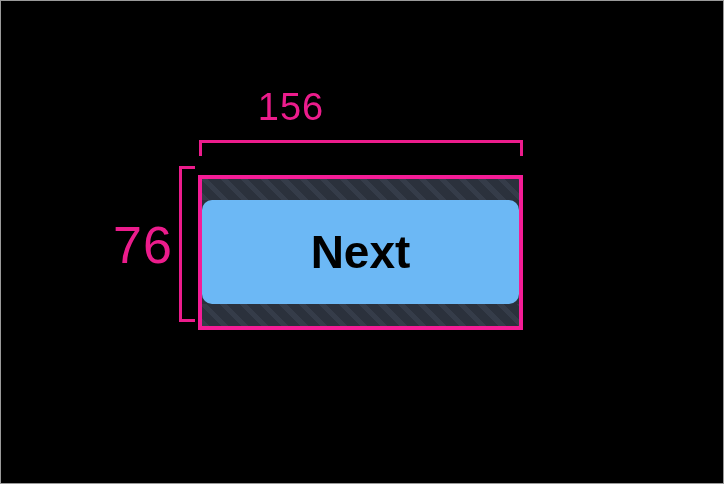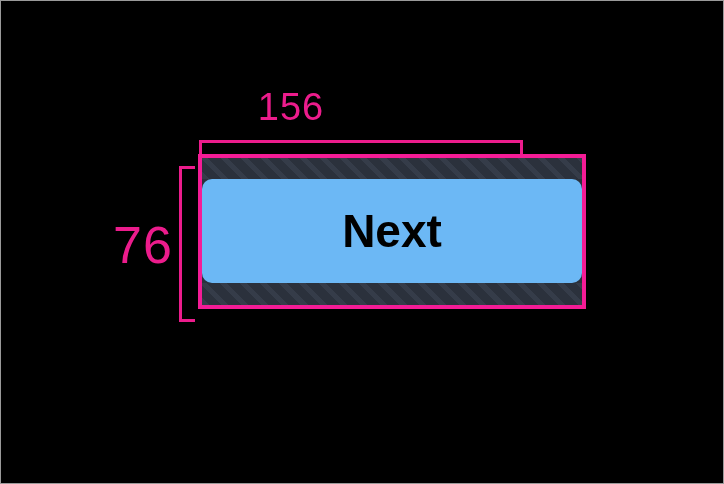--- a/index.html
+++ b/index.html
@@ -74,22 +74,22 @@
     border-left: 3px solid #EC1C8C;
     border-top: 3px solid #EC1C8C;
     border-bottom: 3px solid #EC1C8C;
     box-sizing: border-box;
   }
 
   
   #element-bbox {
     position: absolute;
     left: 197px;
-    top: 153px;
-    width: 388px;
+    top: 174px;
+    width: 325px;
     height: 155px;
     border: 4px solid #F41C96;
     box-sizing: border-box;
     background: #2B313C;
     overflow: hidden;
   }
 
   
   .hatch-band {
     position: absolute;

